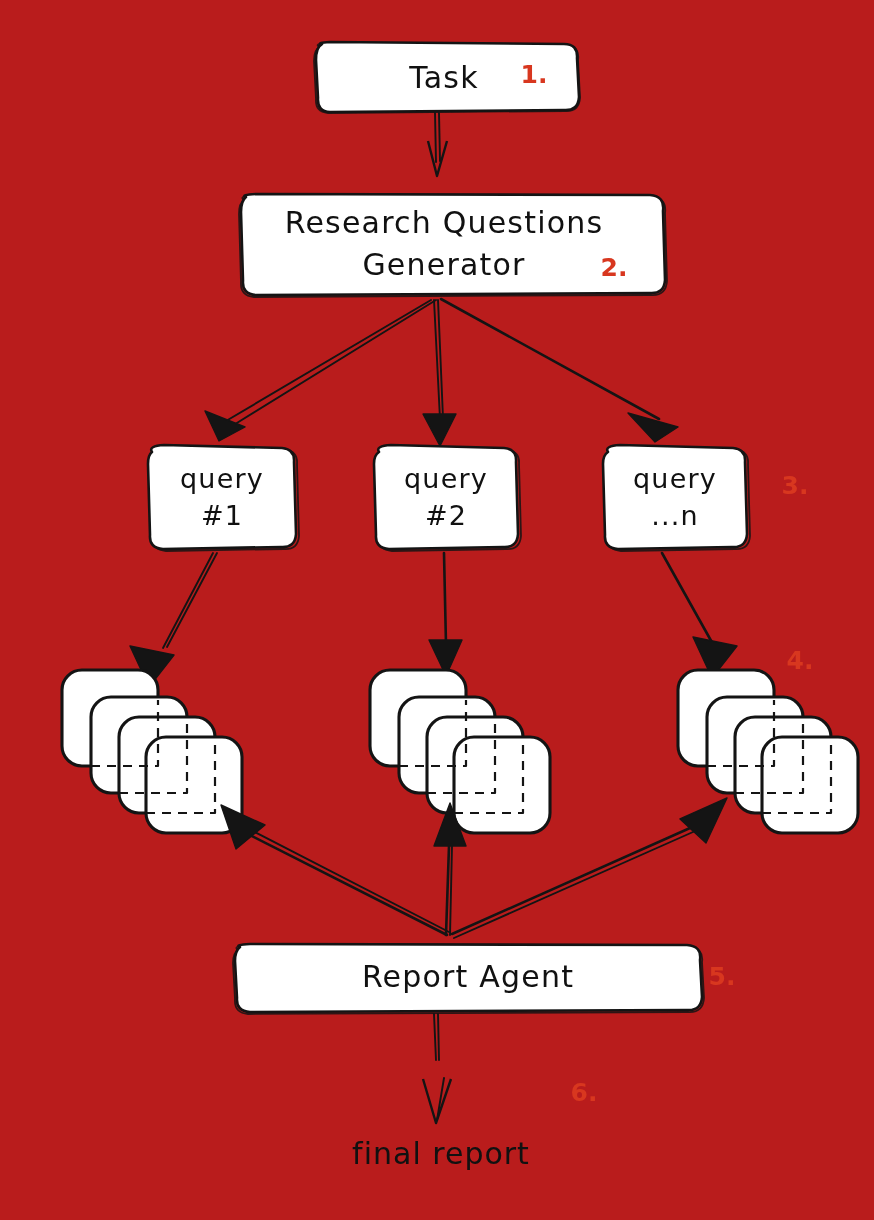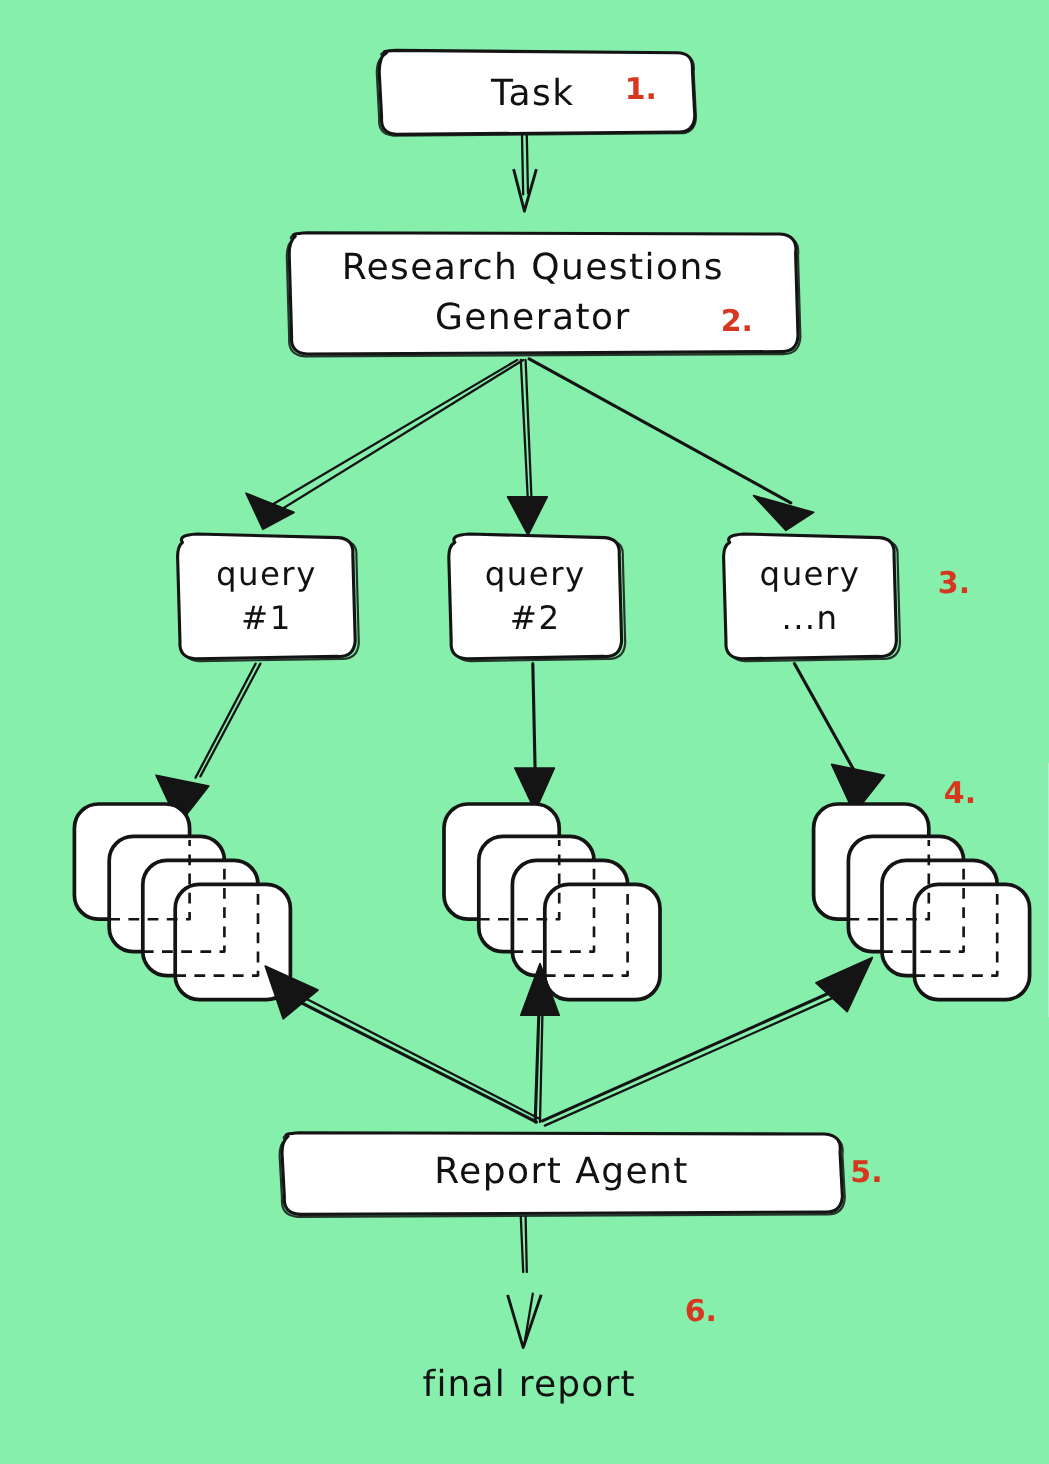--- a/index.html
+++ b/index.html
@@ -10,21 +10,21 @@
   body {
     width: 874px;
     height: 1220px;
     font-family: "DejaVu Sans", sans-serif;
     overflow: hidden;
   }
   #diagram-root {
     position: relative;
     width: 874px;
     height: 1220px;
-    background: #86efac;
+    background: #b91c1c;
   }
   #diagram-svg {
     position: absolute;
     inset: 0;
     width: 874px;
     height: 1220px;
   }
   .node-label {
     font-family: "DejaVu Sans", sans-serif;
     font-size: 30px;

